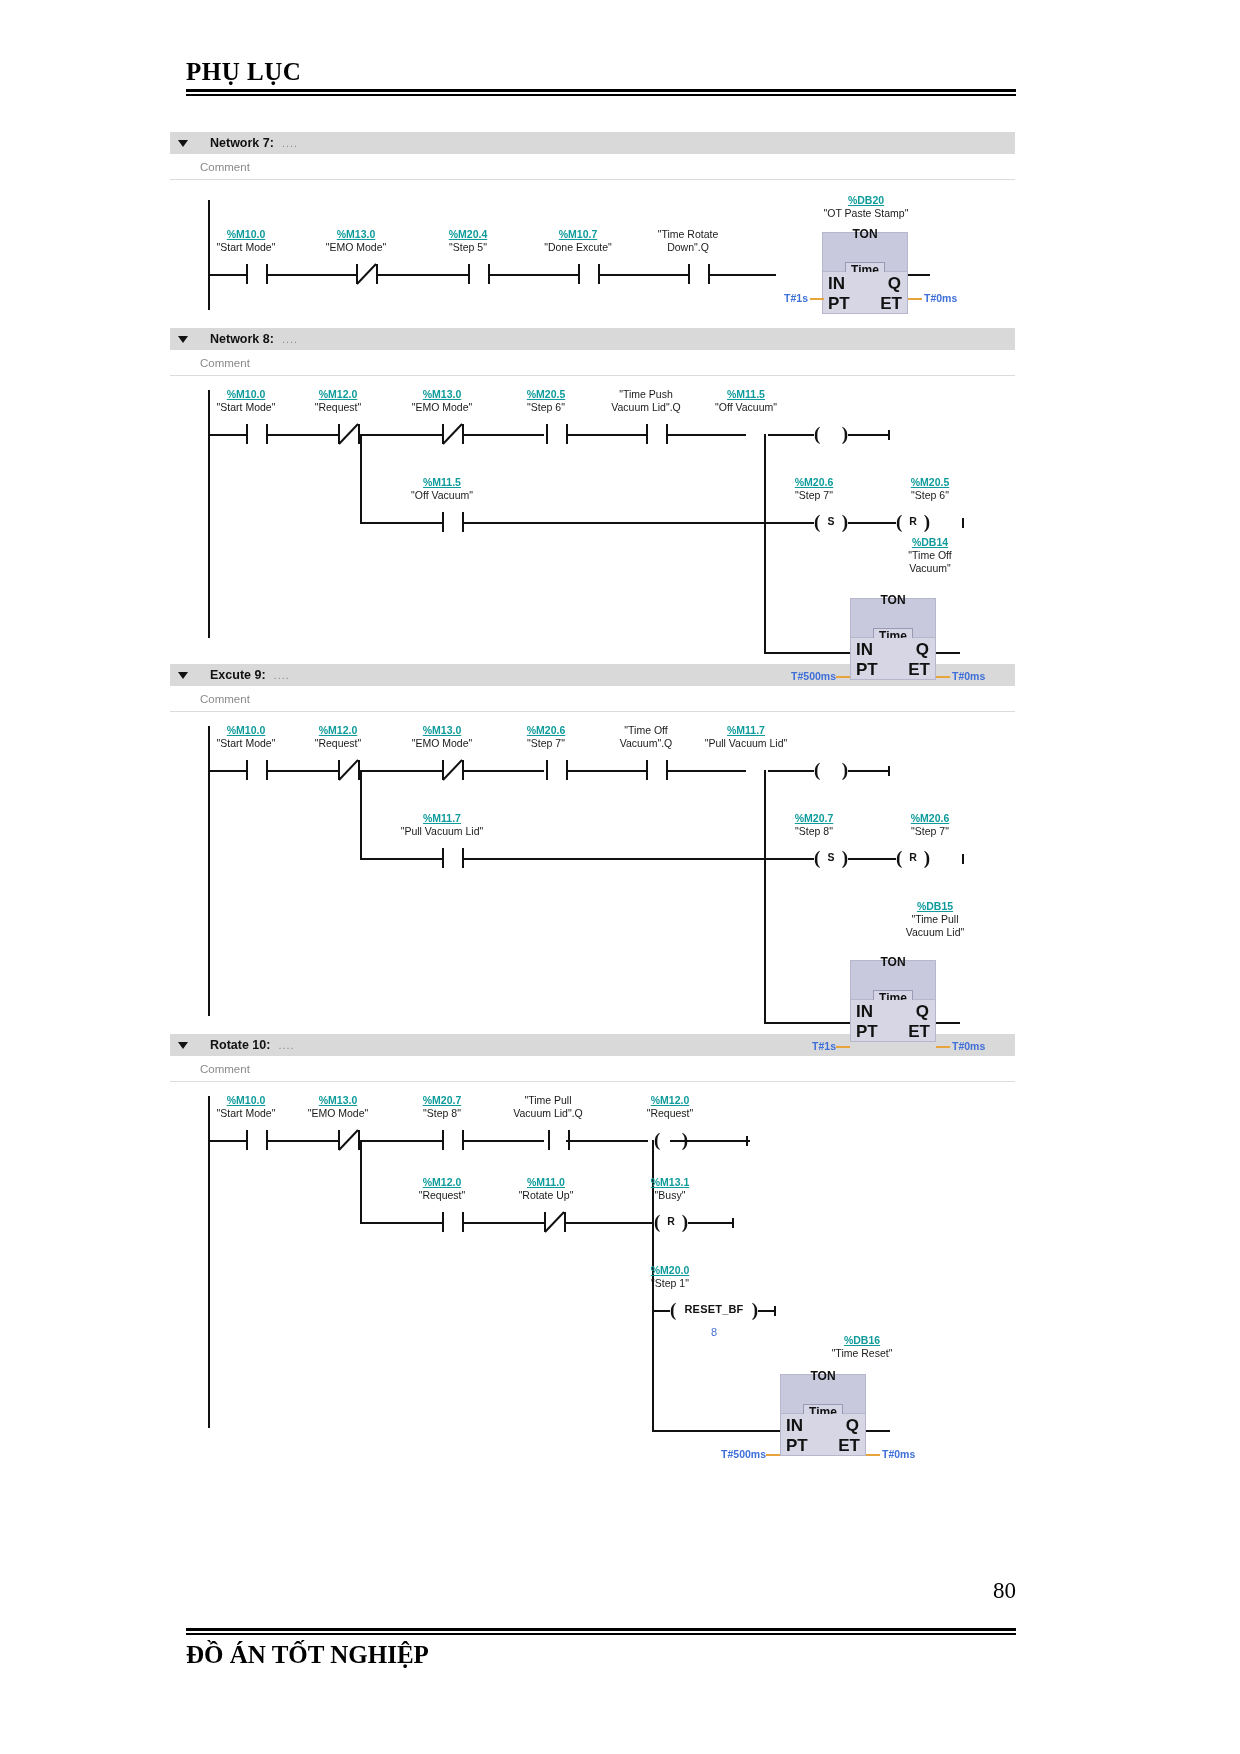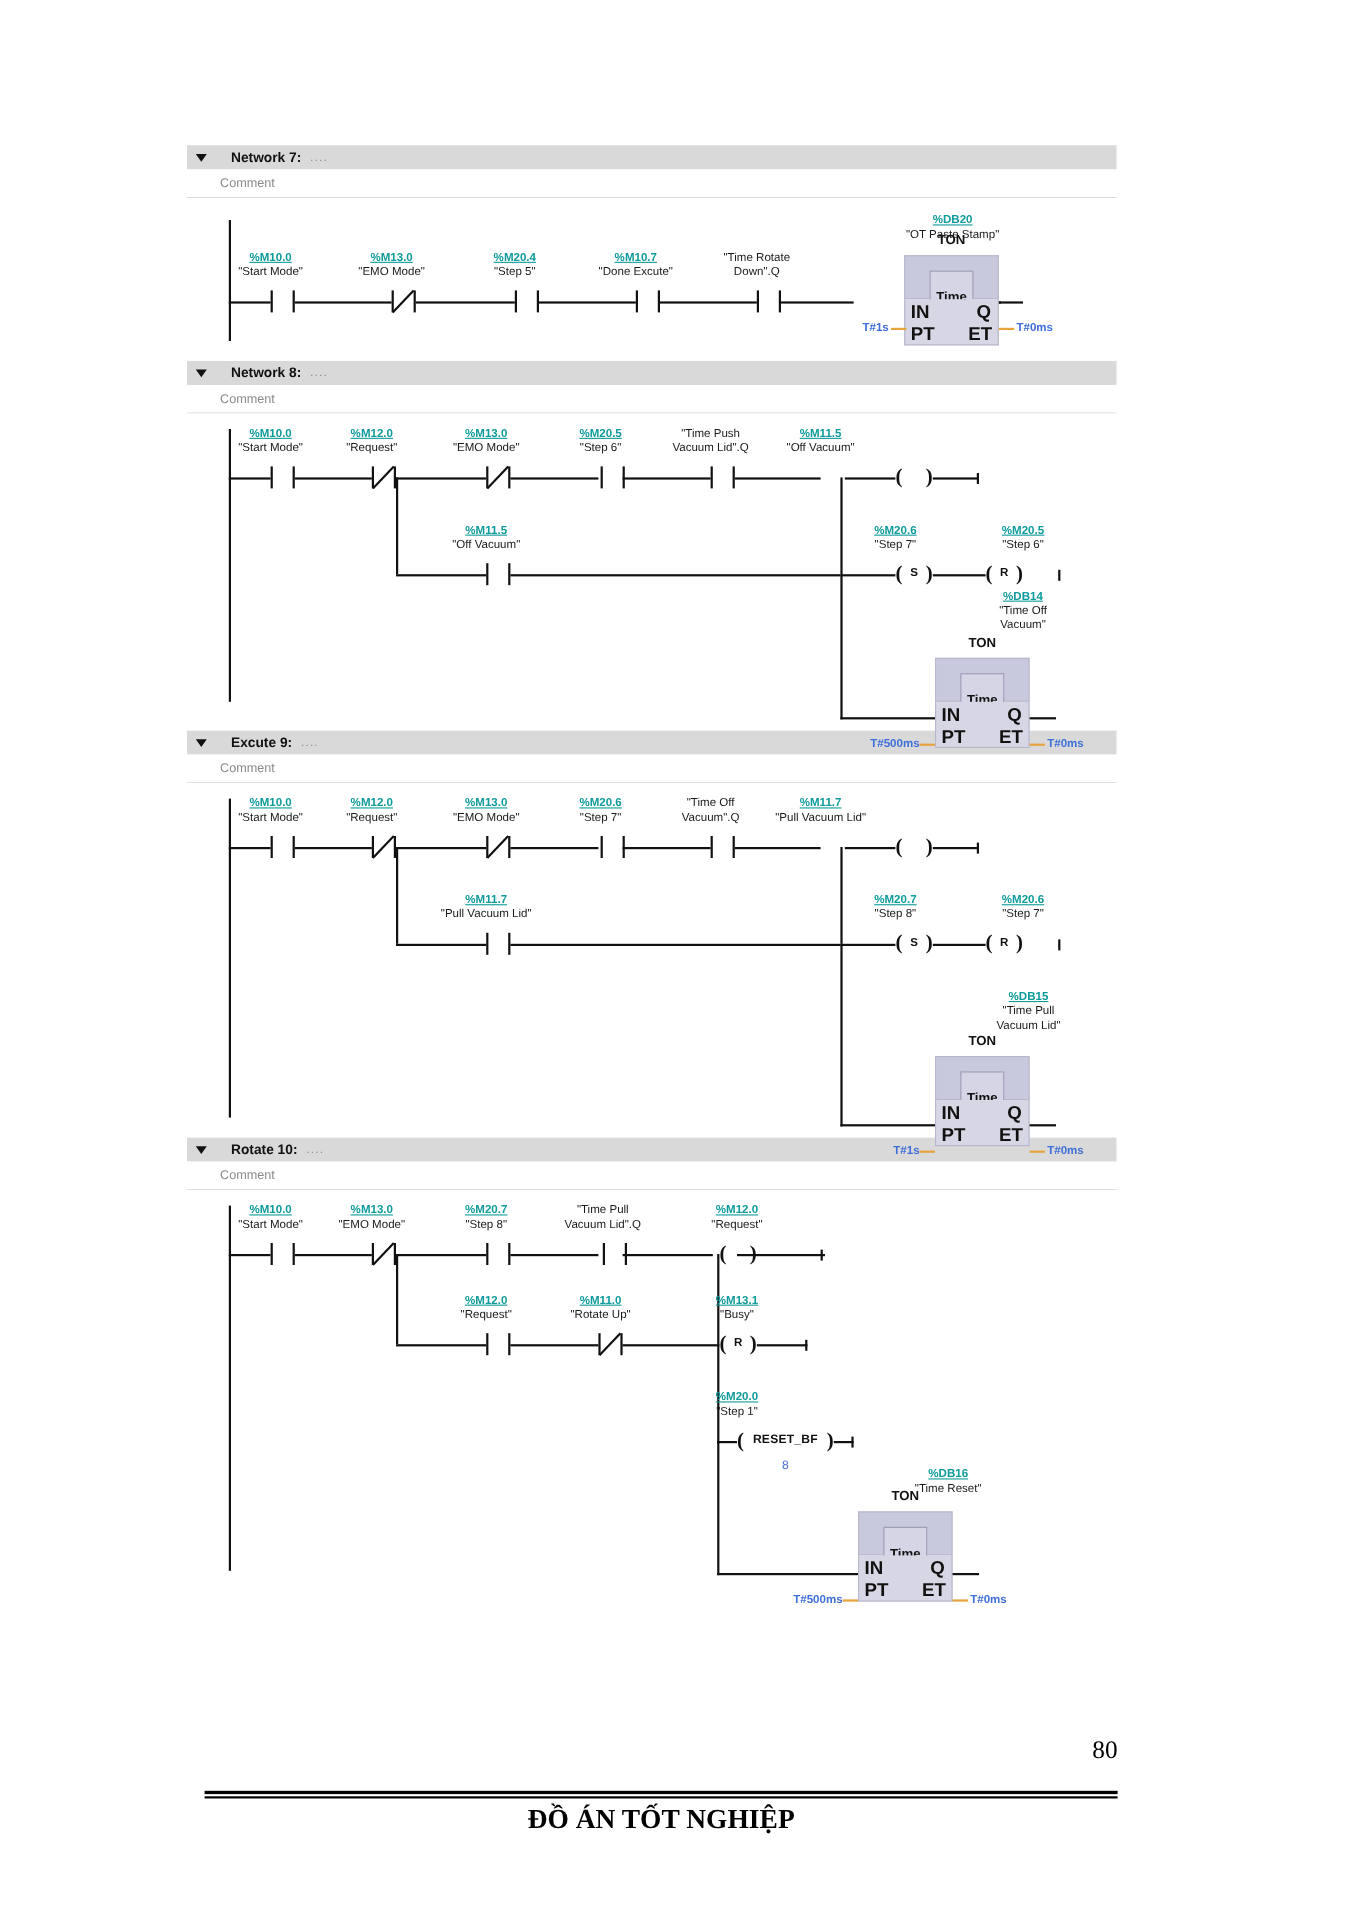--- a/index.html
+++ b/index.html
@@ -22,21 +22,20 @@
   }
   .rule-double { margin-top:3px; }
   .rule-double .r1 { height:3px; background:#000; }
   .rule-double .r2 { height:2px; background:#000; margin-top:2px; }
 
   .ftr-wrap { position:absolute; left:186px; top:1625px; width:830px; }
   .ftr-title {
     font-family:"Liberation Serif", serif;
     font-size:25px; font-weight:700; color:#000;
     margin-top:6px;
-    text-align:center;
   }
   .pagenum {
     position:absolute; right:224px; top:1578px;
     font-family:"Liberation Serif", serif;
     font-size:23px; color:#000;
   }
 
   
   .ladder { position:absolute; left:170px; top:132px; width:845px; }
 
@@ -110,21 +109,21 @@
 
   
   .ton { position:absolute; width:86px; }
   .ton .head {
     background:#c9c9dd; height:40px; border:1px solid #b6b6cc;
     display:flex; flex-direction:column; align-items:center; justify-content:center;
   }
   .ton .t1 { font-size:12px; font-weight:700; color:#111; line-height:16px;}
   .ton .t2 {
     font-size:12px; font-weight:700; color:#111; line-height:15px;
-    border:1px solid #9a9ab4; background:#d5d5e6; padding:16px 5px;margin-top:20px;
+    border:1px solid #9a9ab4; background:#d5d5e6; padding:0 5px;margin-top:20px;
   }
   .ton .body {
     background:#d6d6e4; height:42px; border:1px solid #b6b6cc; border-top:none;
     position:relative;
   }
   .ton .pin {
     position:absolute; font-size:17px; font-weight:700; color:#111;
   }
   .ton .pin.in  { left:5px;  top:2px; }
   .ton .pin.pt  { left:5px;  top:22px; }
@@ -139,20 +138,27 @@
   .etval {
     position:absolute; font-size:10.5px; color:#3f6fd8; font-weight:700;
     white-space:nowrap;
   }
 </style>
 </head>
 <body>
 
 <div class="page">
 
+  <div class="hdr-wrap">
+    <div class="hdr-title">PHỤ LỤC</div>
+    <div class="rule-double">
+      <div class="r1"></div>
+        <div class="r2"></div>
+    </div>
+  </div>
 
   <div class="ladder">
 
     <div class="network">
       <div class="nw-head">
         <span class="tri"></span>
         <span class="nw-title">Network 7:</span>
         <span class="nw-dots">....</span>
       </div>
       <div class="nw-comment-row">

